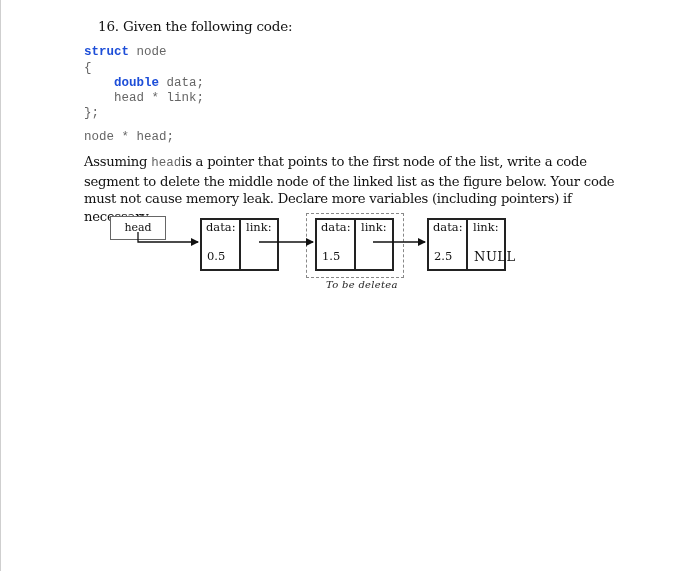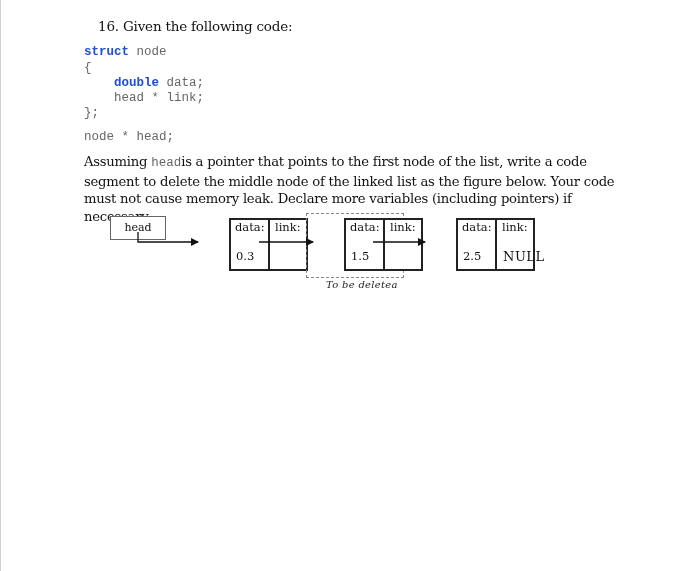--- a/index.html
+++ b/index.html
@@ -8,21 +8,21 @@
     font-family: "DejaVu Serif", "Liberation Serif", serif; color: #111;
   }
   .left-edge { position: absolute; left: 0; top: 0; width: 1px; height: 571px; background: #cfcfcf; }
   .title { position: absolute; left: 84px; top: 18px; font-size: 13.5px; letter-spacing: -0.2px; margin-left: 14px; }
   .code { position: absolute; font-family: "Liberation Mono", "DejaVu Sans Mono", monospace; font-size: 12.5px; color: #666; white-space: pre; }
   .code b { color: #1d4ed8; font-weight: bold; }
   .para { position: absolute; left: 84px; top: 153px; width: 540px; font-size: 13.2px; line-height: 17.5px; letter-spacing: -0.25px; color: #111; }
   .para .mono { font-family: "Liberation Mono", "DejaVu Sans Mono", monospace; color: #666; font-size: 12.5px; letter-spacing: 0; }
   .box { position: absolute; border: 1.5px solid #222; box-sizing: border-box; background: #fff; }
   .headbox { left: 110px; top: 216px; width: 56px; height: 24px; border: 1px solid #666; font-size: 11px; text-align: center; line-height: 21px; }
-  .node { height: 53px; top: 218px; width: 79px; border: 2px solid #222; margin-left: 29px; }
+  .node { height: 53px; top: 218px; width: 79px; border: 2px solid #222; }
   .node .divider { position: absolute; left: 37px; top: 0; width: 2px; height: 100%; background: #222; }
   .node .lbl { position: absolute; font-size: 11.5px; }
   .node .lbl-data { left: 4px; top: 0px; }
   .node .lbl-link { left: 44px; top: 0px; }
   .node .val { left: 5px; top: 29px; font-size: 11.5px; }
   .node .nullv { left: 45px; top: 29px; font-size: 13px; letter-spacing: 0.5px; }
   .dashed { position: absolute; left: 306px; top: 213px; width: 98px; height: 65px; border: 1.5px dashed #888; box-sizing: border-box; }
   .del-label { position: absolute; left: 326px; top: 279px; font-style: italic; font-size: 10px; letter-spacing: 0.3px; color: #222; }
   svg.arrows { position: absolute; left: 0; top: 0; }
 </style>
@@ -41,21 +41,21 @@
 <div class="code" style="left:84px; top:130px;">node * head;</div>
 
 <div class="para"><span>Assuming </span><span class="mono">head</span><span>is a pointer that points to the first node of the list, write a code segment to delete the middle node of the linked list as the figure below. Your code must not cause memory leak. Declare more variables (including pointers) if necessary.</span></div>
 
 <div class="box headbox">head</div>
 
 <div class="box node" style="left:200px;">
   <div class="divider"></div>
   <span class="lbl lbl-data">data:</span>
   <span class="lbl lbl-link">link:</span>
-  <span class="lbl val">0.3</span>
+  <span class="lbl val">0.5</span>
 </div>
 
 <div class="dashed"></div>
 
 <div class="box node" style="left:315px;">
   <div class="divider"></div>
   <span class="lbl lbl-data">data:</span>
   <span class="lbl lbl-link">link:</span>
   <span class="lbl val">1.5</span>
 </div>

